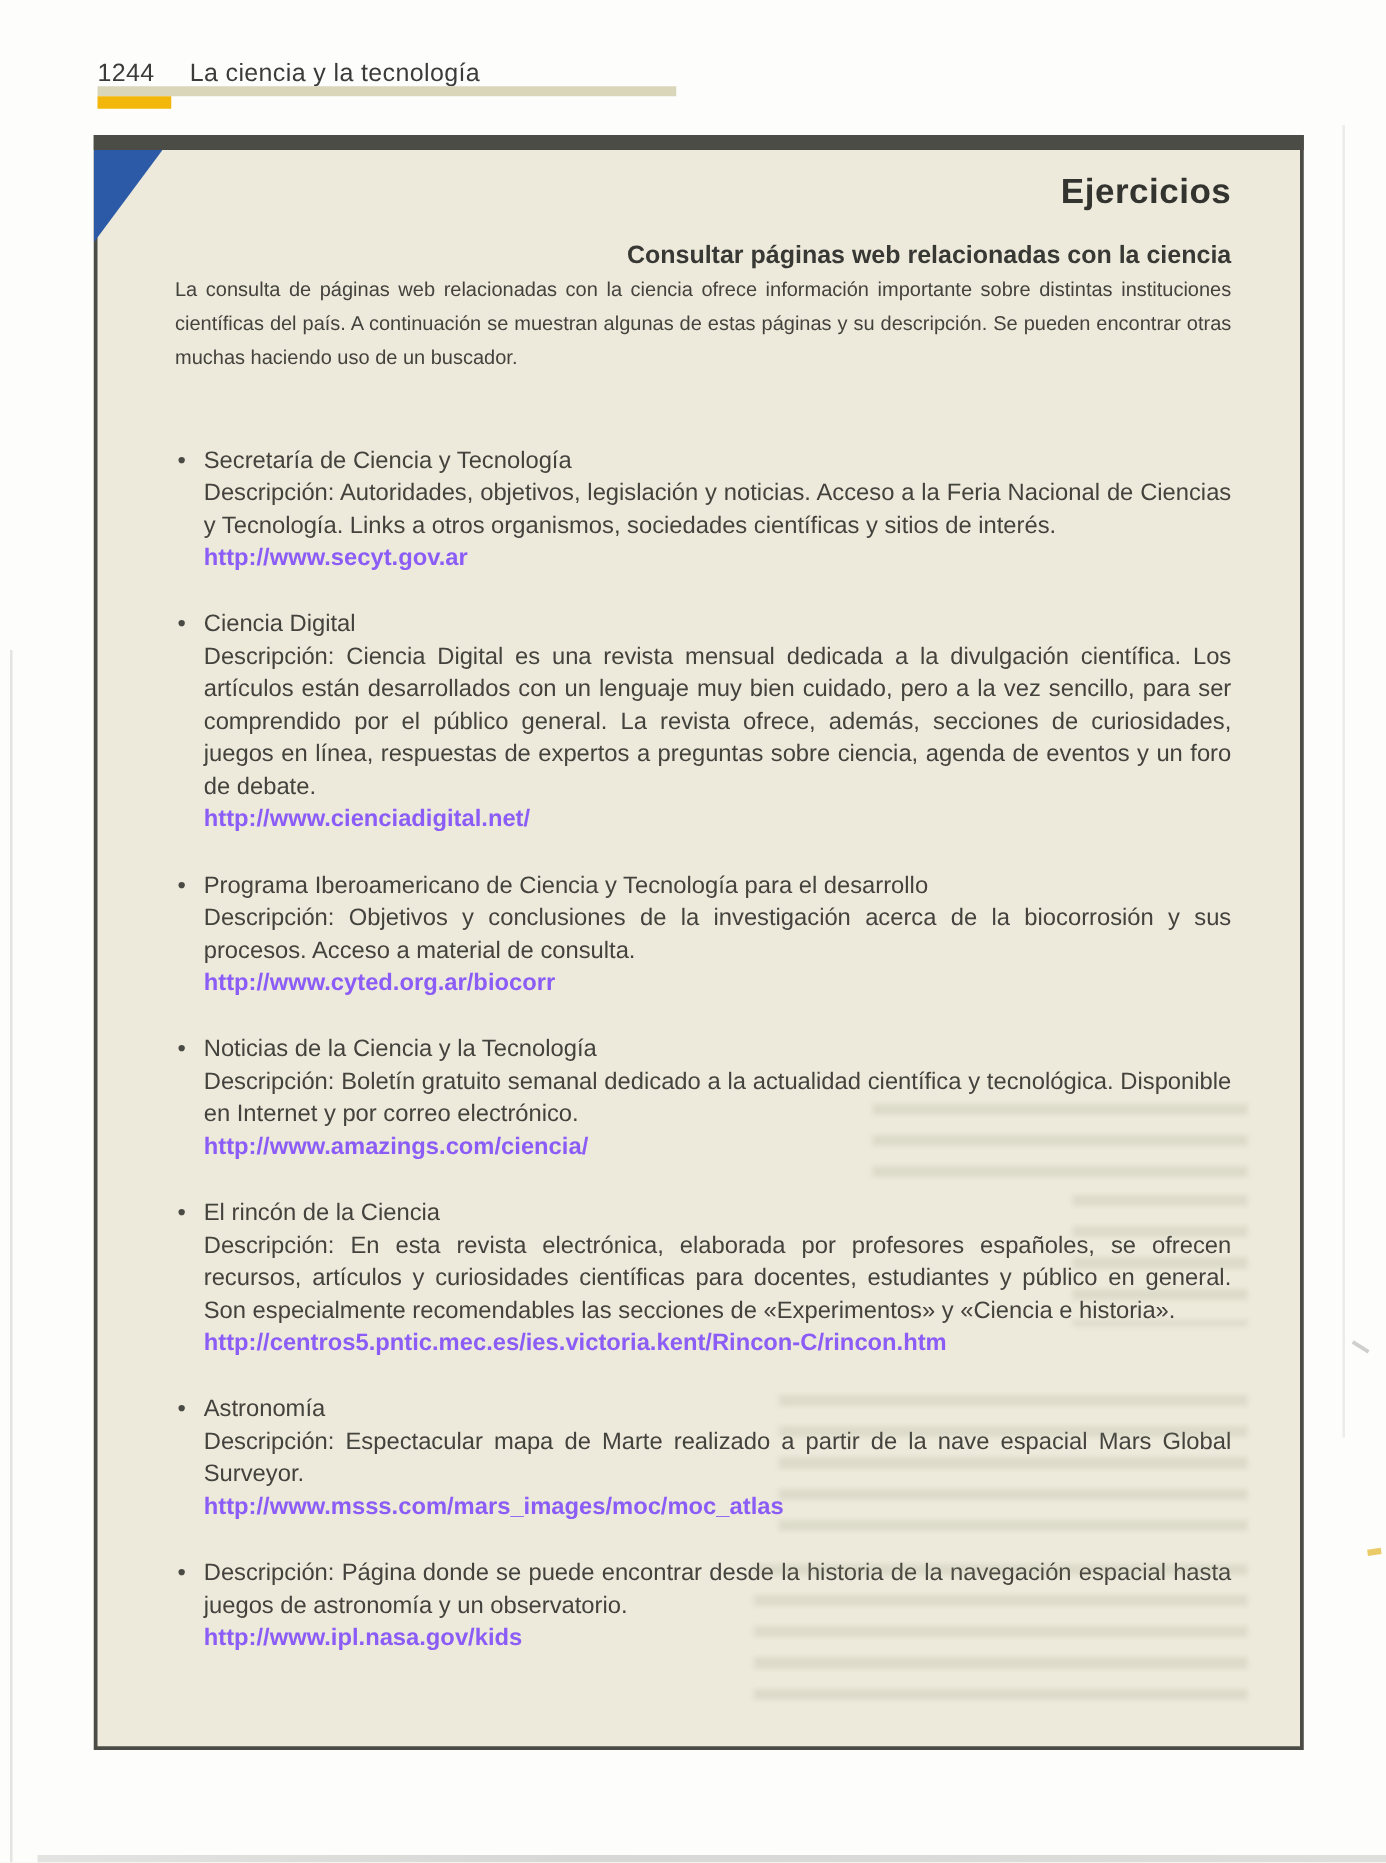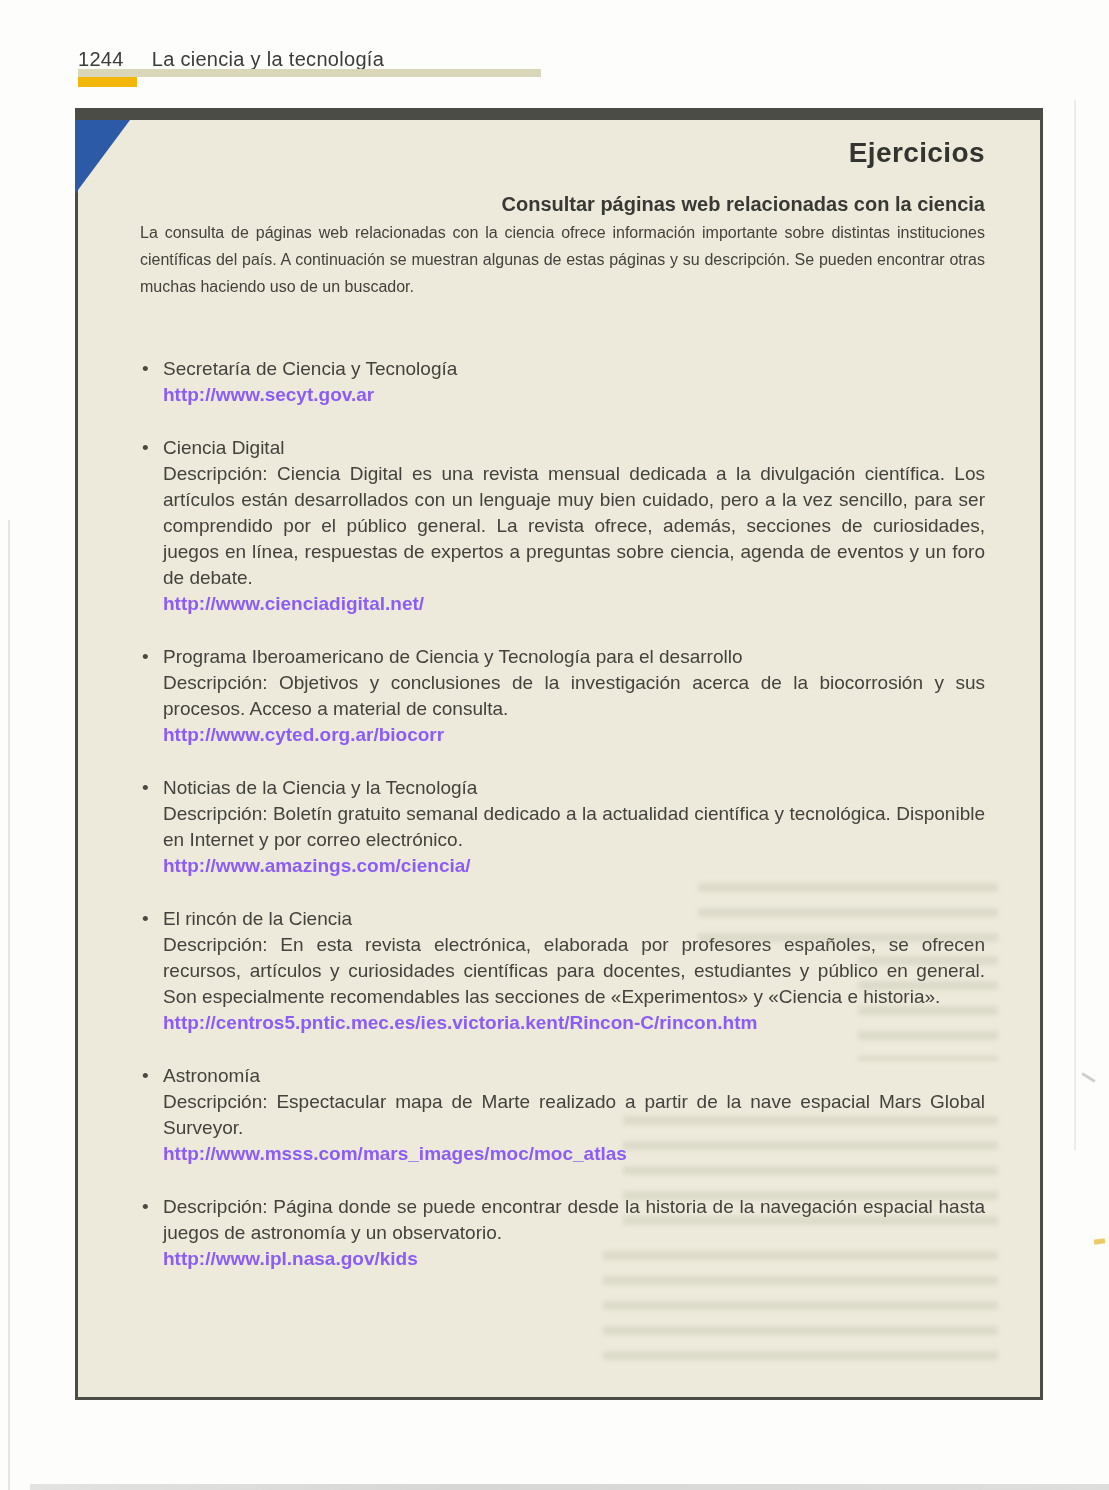--- a/index.html
+++ b/index.html
@@ -81,20 +81,21 @@
     <div class="blue-triangle"></div>
 
     <div class="panel-body">
       <h2 class="panel-title">Ejercicios</h2>
       <h3 class="section-heading">Consultar páginas web relacionadas con la ciencia</h3>
       <p class="intro">La consulta de páginas web relacionadas con la ciencia ofrece información importante sobre distintas instituciones científicas del país. A continuación se muestran algunas de estas páginas y su descripción. Se pueden encontrar otras muchas haciendo uso de un buscador.</p>
 
       <ul class="site-list" id="site-list">
   <li class="site">
     <div class="site-name">Secretaría de Ciencia y Tecnología</div>
+    <div class="site-desc">Descripción: Autoridades, objetivos, legislación y noticias. Acceso a la Feria Nacional de Ciencias y Tecnología. Links a otros organismos, sociedades científicas y sitios de interés.</div>
     <div class="site-url">http://www.secyt.gov.ar</div>
   </li>
 
   <li class="site">
     <div class="site-name">Ciencia Digital</div>
     <div class="site-desc">Descripción: Ciencia Digital es una revista mensual dedicada a la divulgación científica. Los artículos están desarrollados con un lenguaje muy bien cuidado, pero a la vez sencillo, para ser comprendido por el público general. La revista ofrece, además, secciones de curiosidades, juegos en línea, respuestas de expertos a preguntas sobre ciencia, agenda de eventos y un foro de debate.</div>
     <div class="site-url">http://www.cienciadigital.net/</div>
   </li>
 
   <li class="site">

